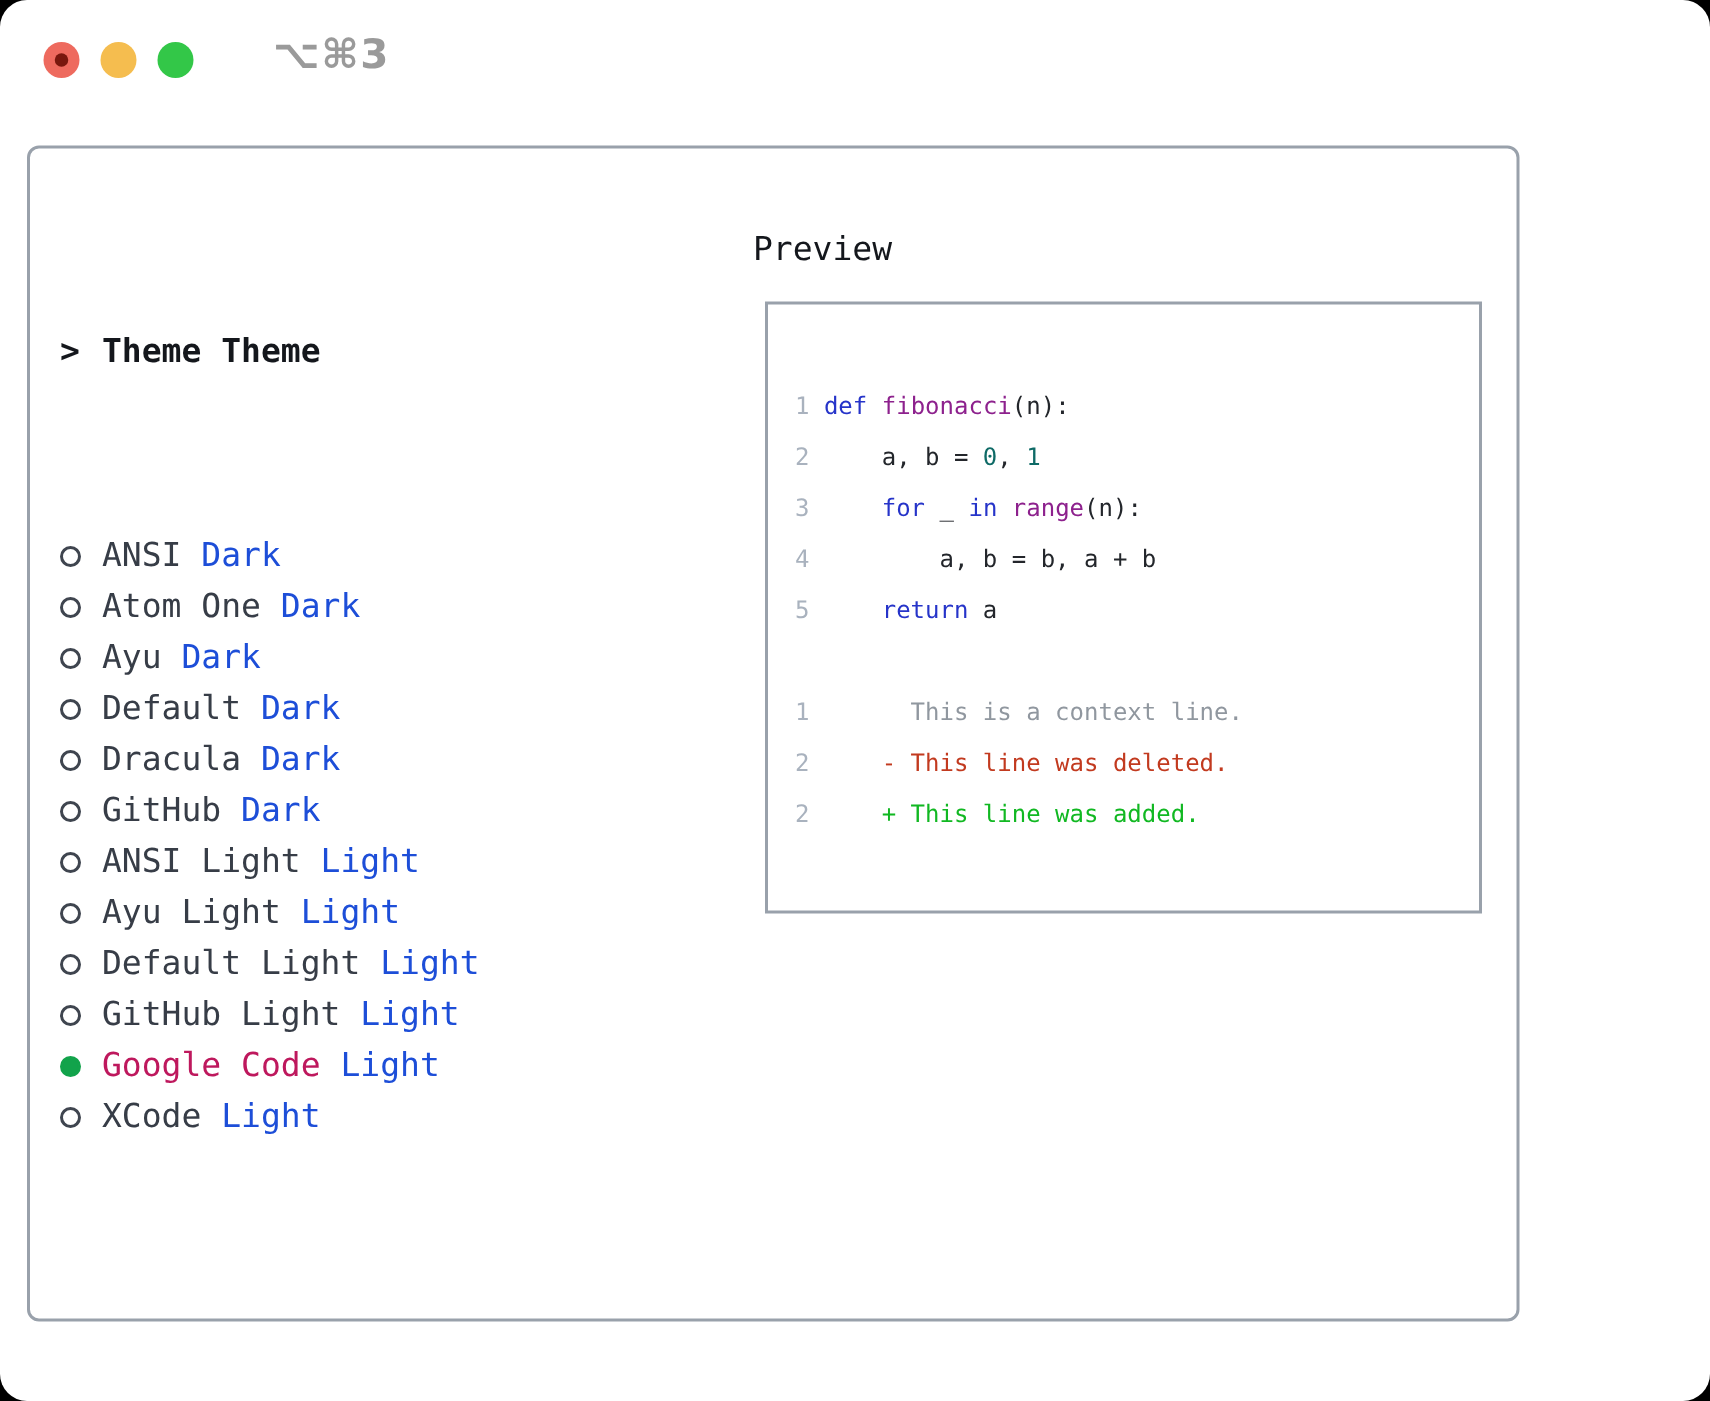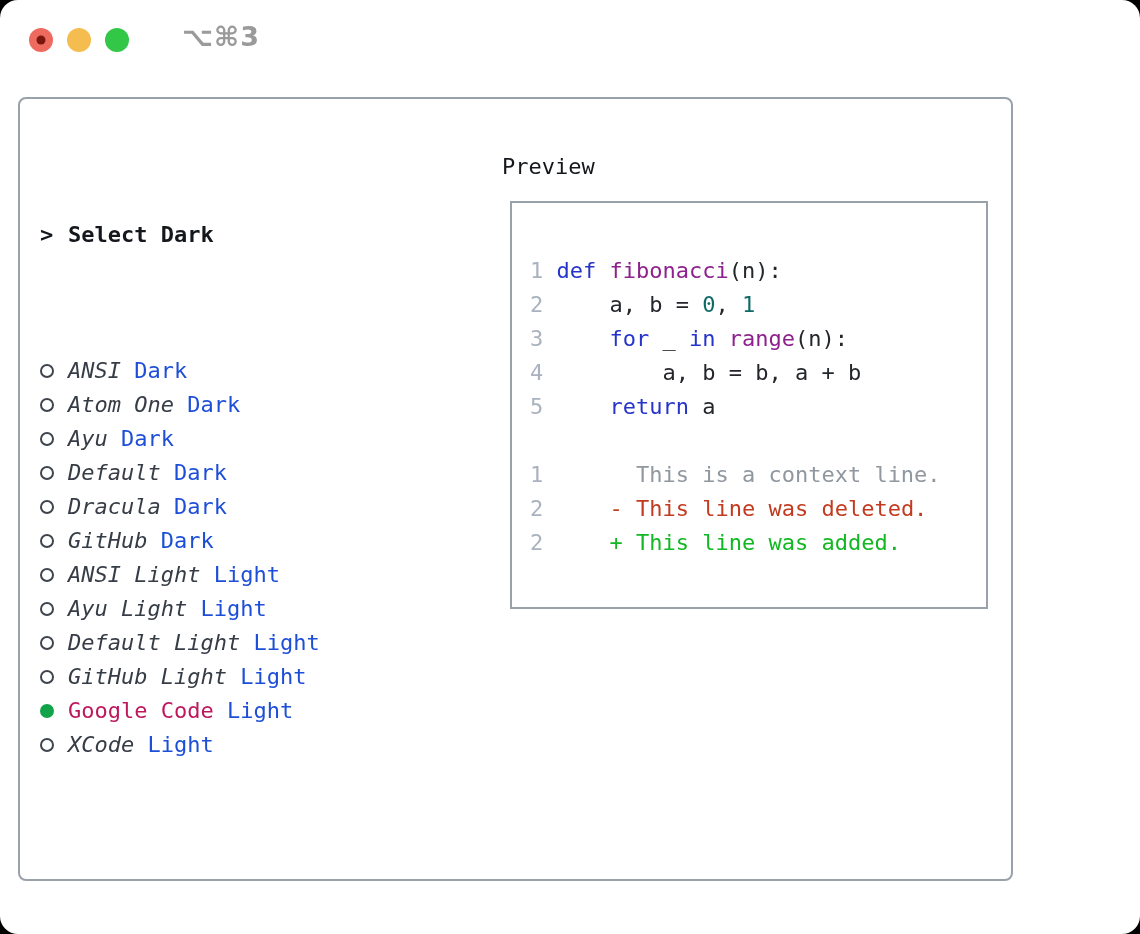--- a/index.html
+++ b/index.html
@@ -42,37 +42,37 @@
   .row { height:34px; display:flex; align-items:center; }
   .row.spacer { }
   .marker { display:flex; width:28px; align-items:center; flex:none; }
   .prompt-glyph { font-weight:700; color:#14171c; }
   .radio {
     width:14px; height:14px; border:2px solid #3f454f; border-radius:50%;
     box-sizing:border-box; flex:none;
   }
   .radio.on { background:#12a34b; border-color:#12a34b; }
   .title { font-weight:700; color:#14171c; }
-  .name  { color:#373d47;font-style:italic; }
+  .name  { color:#373d47; }
   .sel   { color:#be185d; }
   .muted { color:#1d4ed8; }
   
   .preview-title {
     position:absolute; left:482px; top:51px; height:34px; line-height:34px;
     font-size:22px; font-weight:400; color:#14171c;
   }
   .preview-box {
     position:absolute; left:490px; top:102px; width:478px; height:408px;
     border:2px solid #99a1ab; box-sizing:border-box; background:#fff;
     overflow:hidden;
   }
   .preview-box pre {
     margin:0; padding:17px 16px 0 18px;
     font-family:"DejaVu Sans Mono", monospace;
-    font-size:22px; line-height:34px; white-space:pre;
+    font-size:16px; line-height:34px; white-space:pre;
   }
   .ln  { color:#a9b2be; }
   .kw  { color:#2634c9; }
   .fn  { color:#8d218d; }
   .num { color:#0e6a66; }
   .pl  { color:#23262b; }
   .ctx { color:#90979f; }
   .del { color:#c23a1f; }
   .add { color:#11b822; }
 </style>
@@ -88,21 +88,21 @@
     <button class="light yellow"></button>
     <button class="light green"></button>
   </div>
   <div class="shortcut">⌥⌘3</div>
 
   <div class="panel">
 
     <div class="left-col">
       <div class="row">
         <span class="marker prompt-glyph">&gt;</span>
-        <span class="title">Select Dark</span>
+        <span class="title">Theme Theme</span>
       </div>
 
       <div id="theme-items"><div class="row"><span class="marker"><span class="radio"></span></span><span class="name">ANSI </span><span class="muted">Dark</span></div><div class="row"><span class="marker"><span class="radio"></span></span><span class="name">Atom One </span><span class="muted">Dark</span></div><div class="row"><span class="marker"><span class="radio"></span></span><span class="name">Ayu </span><span class="muted">Dark</span></div><div class="row"><span class="marker"><span class="radio"></span></span><span class="name">Default </span><span class="muted">Dark</span></div><div class="row"><span class="marker"><span class="radio"></span></span><span class="name">Dracula </span><span class="muted">Dark</span></div><div class="row"><span class="marker"><span class="radio"></span></span><span class="name">GitHub </span><span class="muted">Dark</span></div><div class="row"><span class="marker"><span class="radio"></span></span><span class="name">ANSI Light </span><span class="muted">Light</span></div><div class="row"><span class="marker"><span class="radio"></span></span><span class="name">Ayu Light </span><span class="muted">Light</span></div><div class="row"><span class="marker"><span class="radio"></span></span><span class="name">Default Light </span><span class="muted">Light</span></div><div class="row"><span class="marker"><span class="radio"></span></span><span class="name">GitHub Light </span><span class="muted">Light</span></div><div class="row"><span class="marker"><span class="radio on"></span></span><span class="sel">Google Code </span><span class="muted">Light</span></div><div class="row"><span class="marker"><span class="radio"></span></span><span class="name">XCode </span><span class="muted">Light</span></div></div>
 
       <div class="row spacer"></div>
 
       
 
       
 

